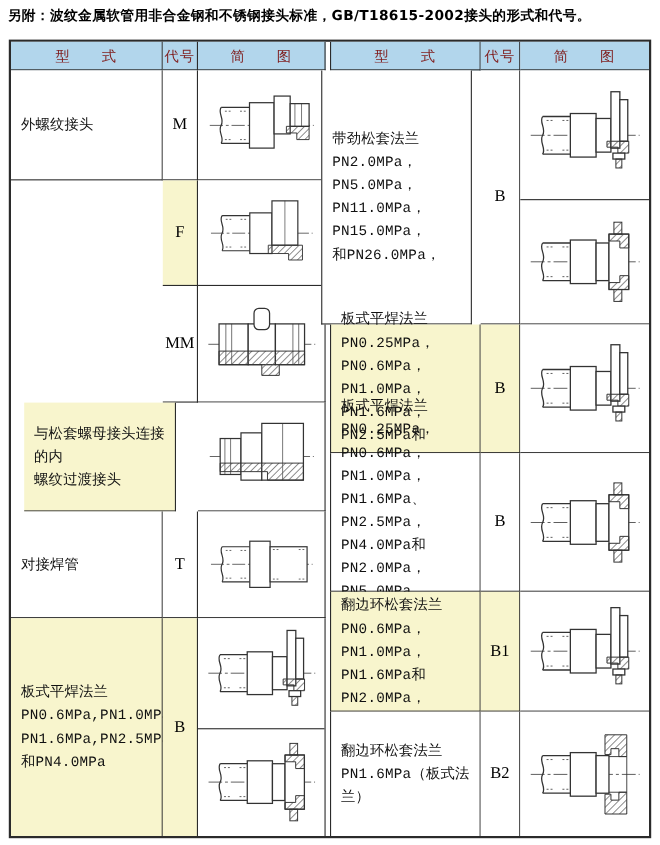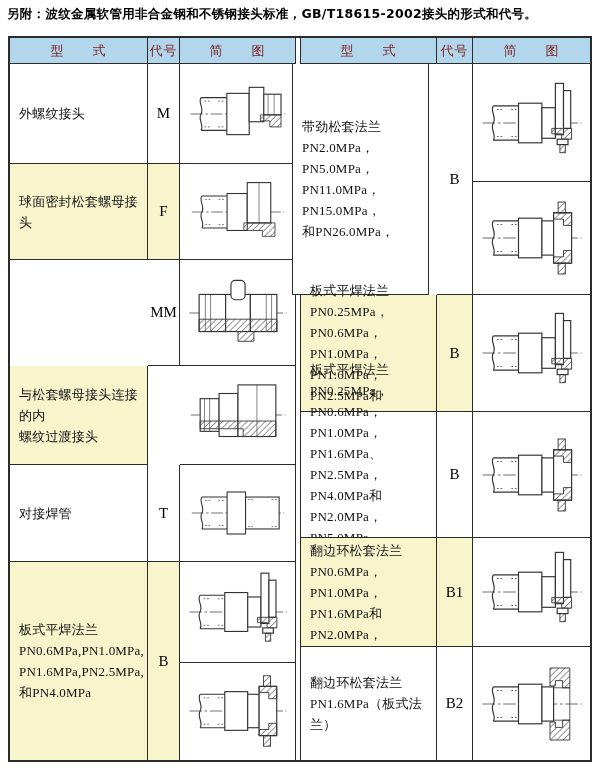--- a/index.html
+++ b/index.html
@@ -19,21 +19,21 @@
   .c{position:absolute;box-sizing:border-box;background:#fff;
     border-right:1px solid var(--bd);border-bottom:1px solid var(--bd);}
   .noBR{border-right:none}
   .noBB{border-bottom:none}
   .bL{border-left:1px solid var(--bd)}
   .hl{background:var(--yellow)}
   .hdr{background:var(--blue);display:flex;align-items:center;justify-content:center;
     font-size:13px;letter-spacing:1px;color:#7f1d1d;}
   .typ{display:flex;flex-direction:column;justify-content:center;
     padding:2px 4px 2px 9px;font-size:13px;}
-  .lines{white-space:pre-line;line-height:21px;letter-spacing:.2px;}
+  .lines{white-space:pre-line;line-height:21px;letter-spacing:.2px;font-family:Liberation Mono, monospace;}
   .code{display:flex;align-items:center;justify-content:center;
     font-size:15px;color:#000;}
   .diag{display:flex;align-items:center;justify-content:center;padding:0;}
   .sub{position:absolute;left:0;right:0;display:flex;align-items:center;justify-content:center;}
   .sub.top{border-bottom:1px solid var(--bd);}
   .defs-holder{position:absolute;width:0;height:0;overflow:hidden;}
 </style>
 </head>
 <body>
 
@@ -141,38 +141,35 @@
     <div class="c typ" style="left:0;top:26px;width:138px;height:100px">
         <div class="lines">外螺纹接头</div>
       </div>
     <div class="c code" style="left:138px;top:26px;width:32px;height:100px">M</div>
     <div class="c diag" style="left:170px;top:26px;width:116px;height:100px">
       <svg viewBox="0 0 120 100" width="106" height="86" stroke="#333" fill="#fff" stroke-width="1.3">
           <use href="#d-m"></use>
         </svg>
     </div>
 
-    <div class="c typ hl" style="left:0;top:126px;width:138px;height:96px">
-        <div class="lines">球面密封松套螺母接头</div>
-      </div>
     <div class="c code hl" style="left:138px;top:126px;width:32px;height:96px">F</div>
     <div class="c diag" style="left:170px;top:126px;width:116px;height:96px">
       <svg viewBox="0 0 120 100" width="106" height="84" stroke="#333" fill="#fff" stroke-width="1.3">
           <use href="#d-f"></use>
         </svg>
     </div>
 
     <div class="c code" style="left:138px;top:222px;width:32px;height:106px">MM</div>
     <div class="c diag" style="left:170px;top:222px;width:116px;height:106px">
       <svg viewBox="0 0 120 100" width="106" height="92" stroke="#333" fill="#fff" stroke-width="1.3">
           <use href="#d-mm"></use>
         </svg>
     </div>
 
-    <div class="c typ hl" style="left:0;top:328px;width:138px;height:99px">
+    <div class="c typ hl" style="left:12px;top:328px;width:138px;height:99px">
         <div class="lines">与松套螺母接头连接的内
 螺纹过渡接头</div>
       </div>
     <div class="c diag" style="left:170px;top:328px;width:116px;height:99px">
       <svg viewBox="0 0 120 100" width="106" height="86" stroke="#333" fill="#fff" stroke-width="1.3">
           <use href="#d-mf"></use>
         </svg>
     </div>
 
     <div class="c typ" style="left:0;top:427px;width:138px;height:97px">

